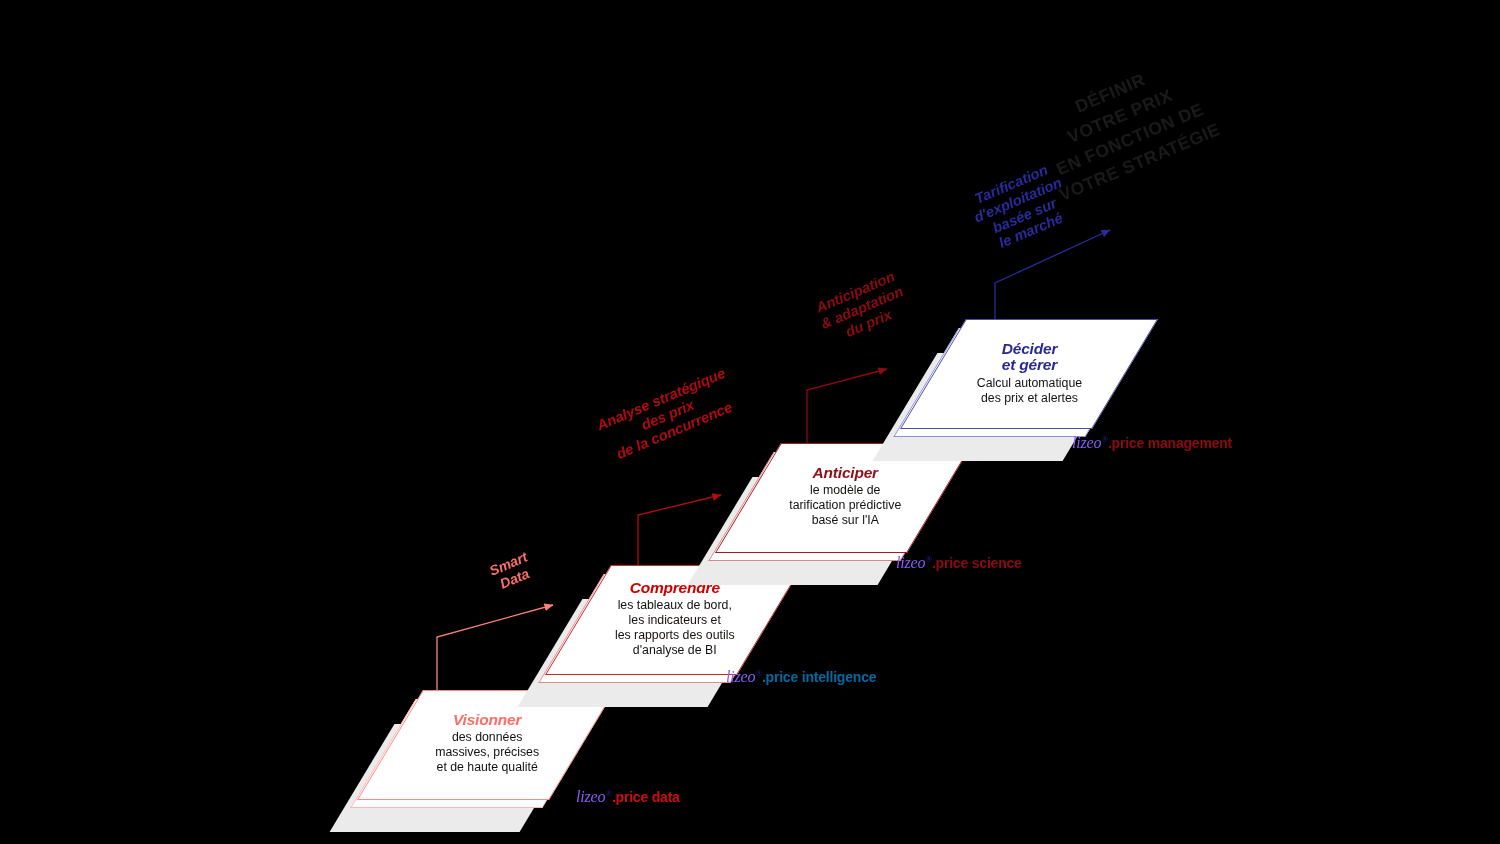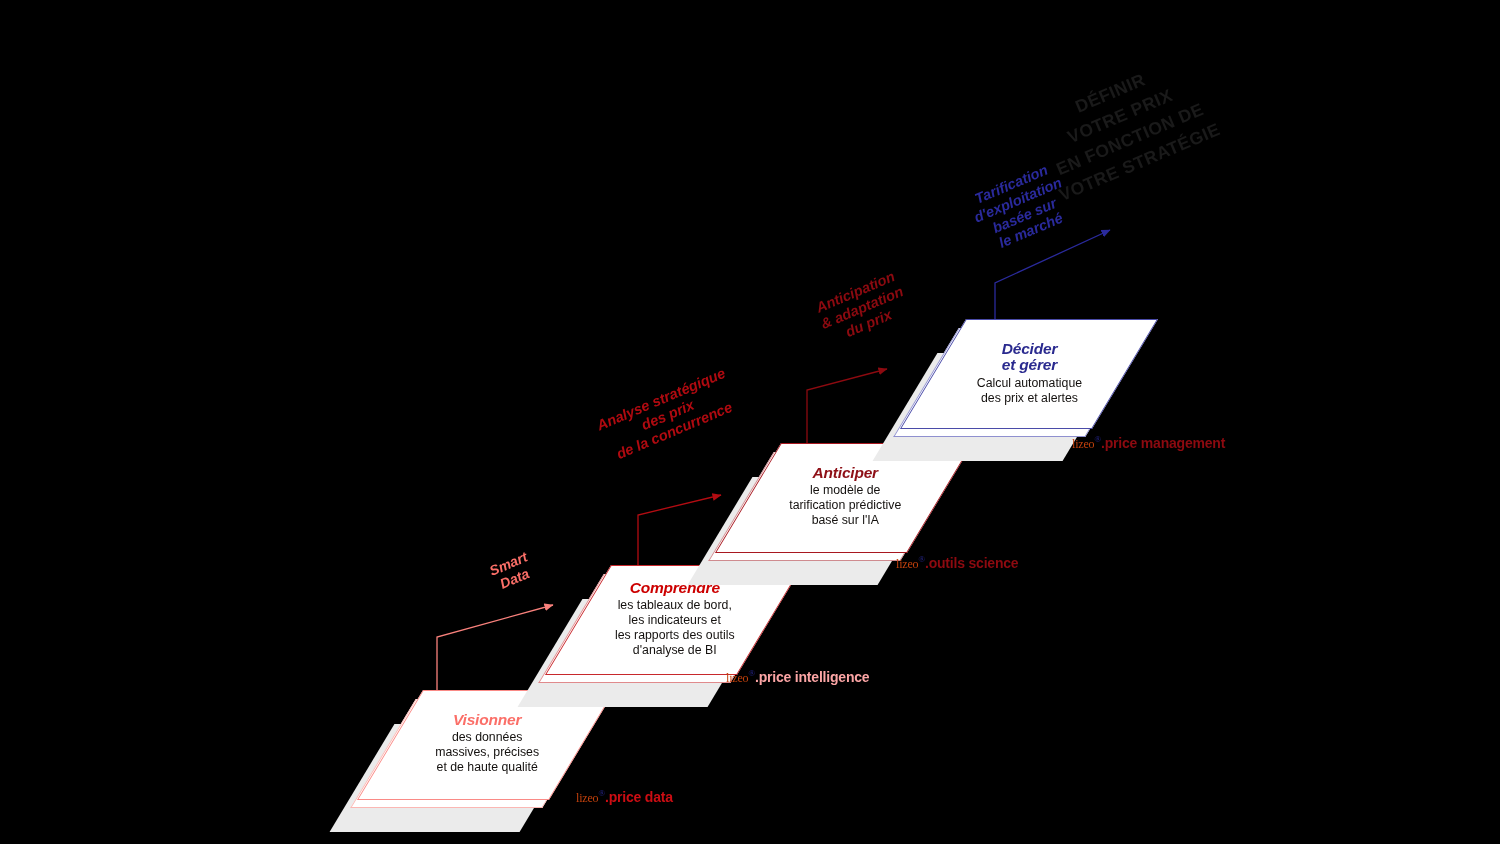--- a/index.html
+++ b/index.html
@@ -78,31 +78,31 @@
 
   
   .plabel{
     position:absolute;
     white-space:nowrap;
     font-size:14px;font-weight:bold;
     letter-spacing:-0.2px;
   }
   .plabel .liz{
     font-family:"Liberation Serif", serif;
-    font-weight:normal;
-    color:#c2410c;font-size:12px;
+    font-style:italic;font-weight:normal;
+    color:#8b5cf6;font-size:16px;
   }
   .plabel .reg{
     font-family:"Liberation Serif", serif;
     font-style:italic;font-weight:normal;
     color:#26268c;font-size:9px;vertical-align:super;
   }
   .plabel .prod{font-weight:bold;}
   .plabel.c-red  .prod{color:#cc0d13;}
-  .plabel.c-dred .prod{color:#fca5a5;}
+  .plabel.c-dred .prod{color:#0369a1;}
   .plabel.c-mred .prod{color:#8d0a10;}
 
   
   .flabel{
     position:absolute;
     font-style:italic;font-weight:bold;
     line-height:1.16;
     white-space:pre-line;
     transform-origin:0 0;
     text-align:center;
@@ -197,21 +197,21 @@
     <div class="content">
       <div class="inner">
         <div class="ctitle">Anticiper</div>
         <div class="cbody">le modèle de
 tarification prédictive
 basé sur l'IA</div>
       </div>
     </div>
   </div>
   <div class="plabel c-mred" style="left:896px;top:554px;">
-    <span class="liz">lizeo</span><span class="reg">®</span><span class="prod">.outils science</span>
+    <span class="liz">lizeo</span><span class="reg">®</span><span class="prod">.price science</span>
   </div>
 
   <div class="card tone-blue t-blue" style="left:933px;top:319px;">
     <div class="shadow"></div>
     <div class="edge"></div>
     <div class="face"></div>
     <div class="content">
       <div class="inner">
         <div class="ctitle">Décider
 et gérer</div>

